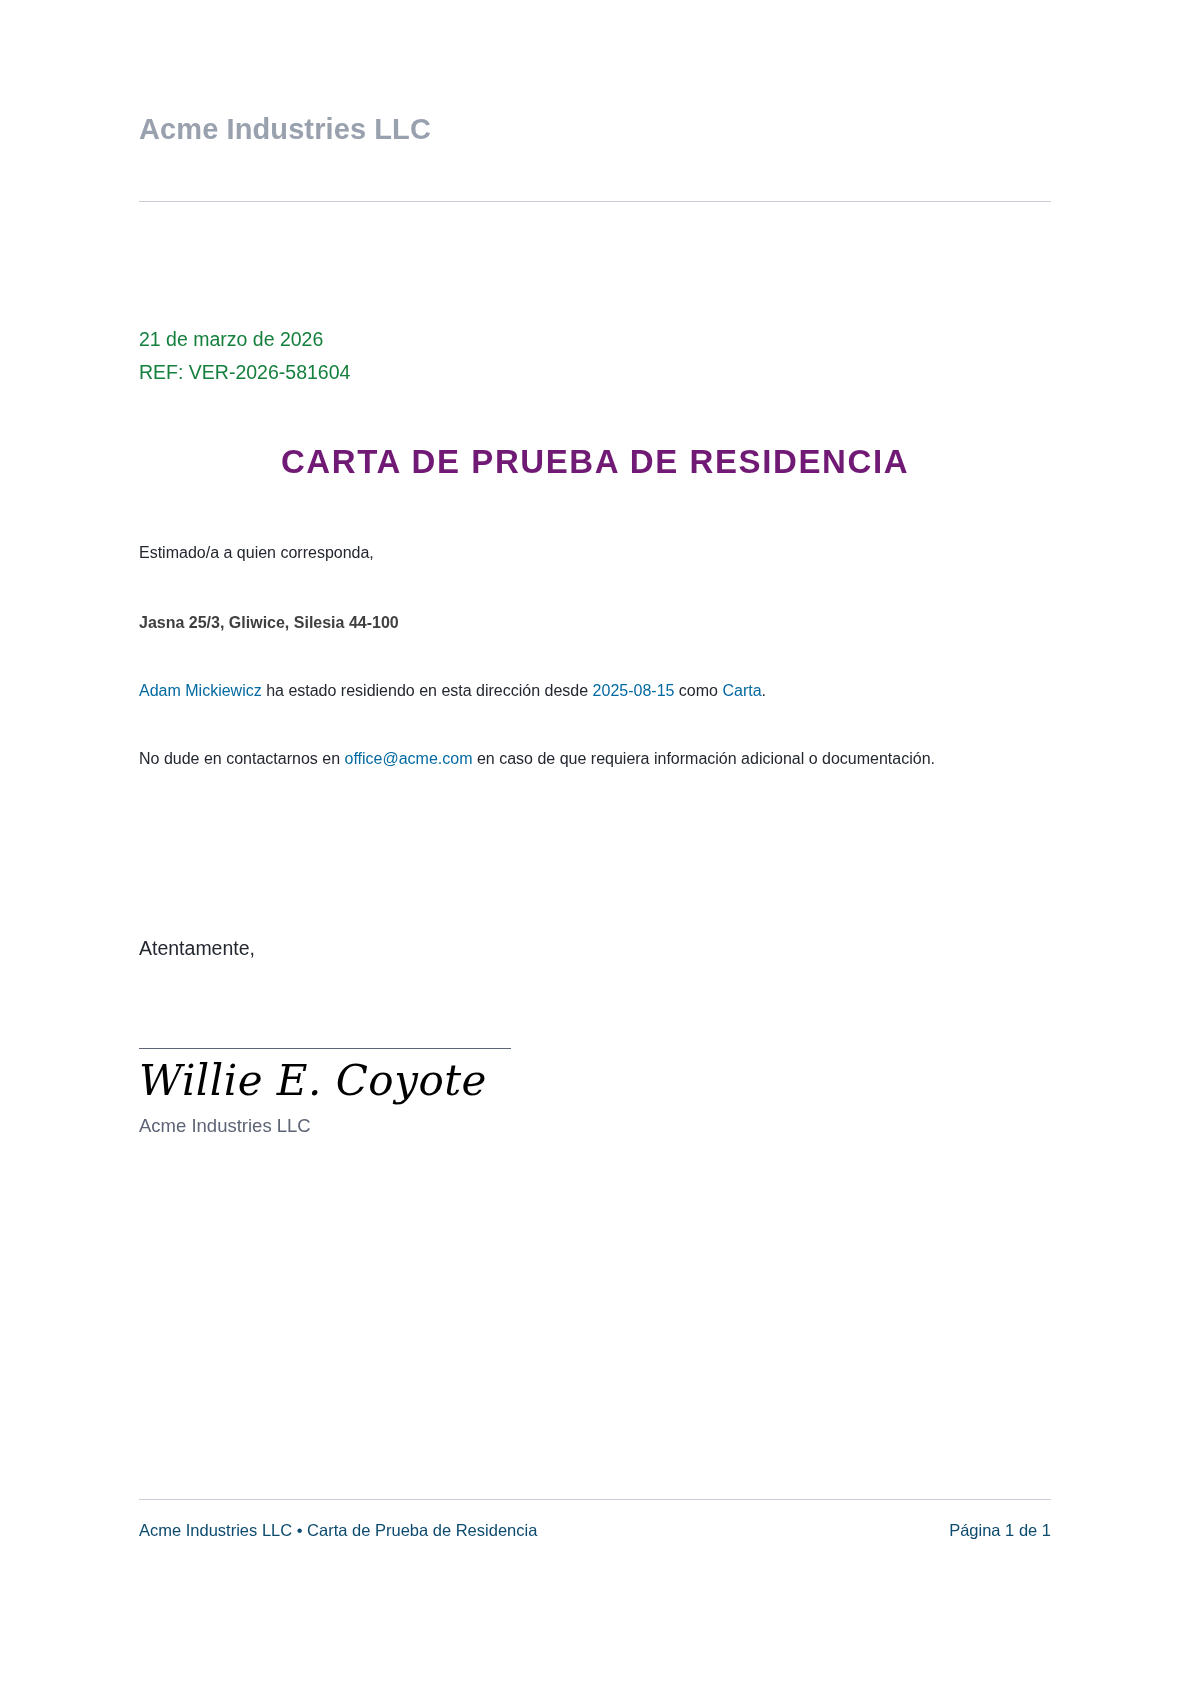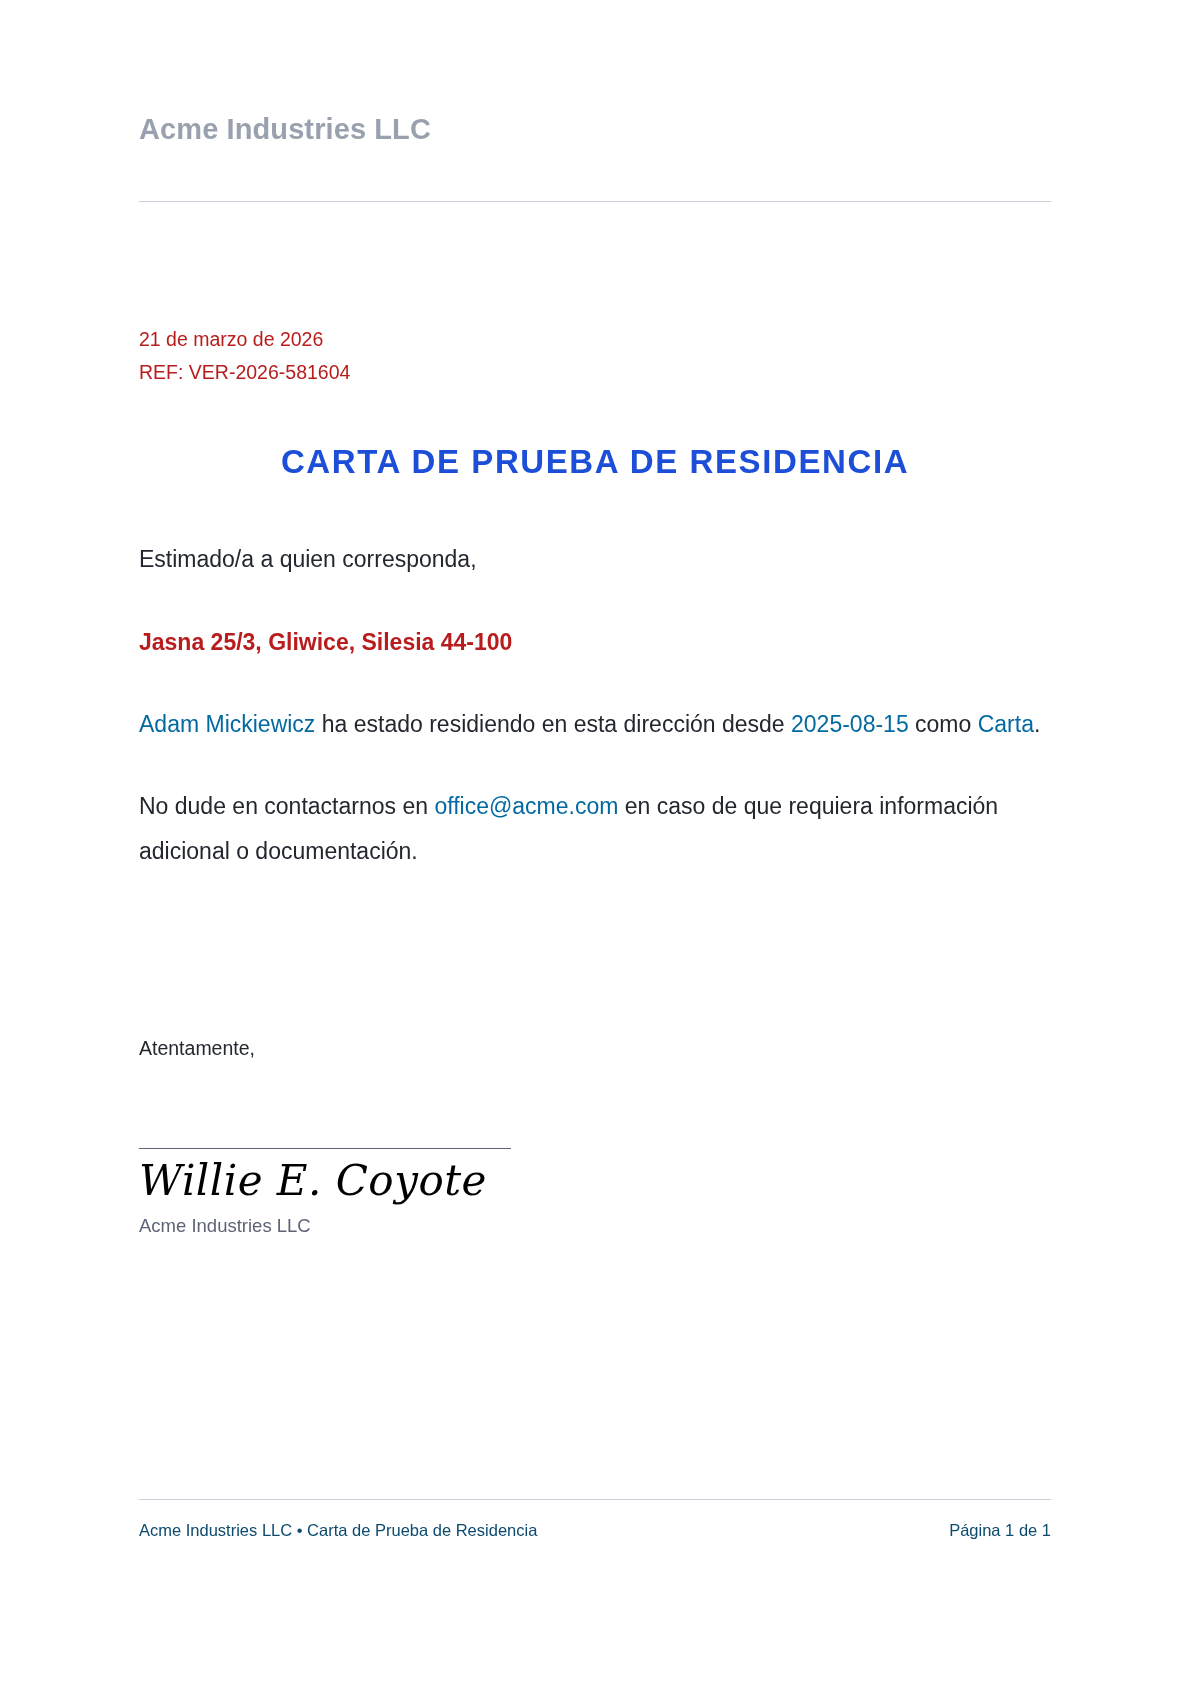--- a/index.html
+++ b/index.html
@@ -42,51 +42,51 @@
     margin-top: 54px;
     border-top: 1px solid #c9ced8;
     height: 0;
   }
 
   
   .meta {
     margin-top: 121px;
     font-size: 19.5px;
     line-height: 1.72;
-    color: #b91c1c;
+    color: #15803d;
   }
   .meta div {
     white-space: nowrap;
   }
 
   
   .doc-title {
     margin-top: 52px;
     text-align: center;
     font-size: 33px;
     font-weight: bold;
     letter-spacing: 1.6px;
-    color: #1d4ed8;
+    color: #701a75;
     line-height: 1.2;
   }
 
   
   .body-block {
     margin-top: 56px;
-    font-size: 23px;
+    font-size: 16px;
     line-height: 1.95;
     color: #23272f;
   }
   .salutation {
     margin: 0;
   }
   .address-line {
     margin: 38px 0 16px 0;
     font-weight: bold;
-    color: #b91c1c;
+    color: #404040;
   }
   .residency-line {
     margin: 37px 0 0 0;
   }
   .contact-line {
     margin: 37px 0 0 0;
   }
   .body-block b {
     font-weight: normal;
     color: #0369a1;

